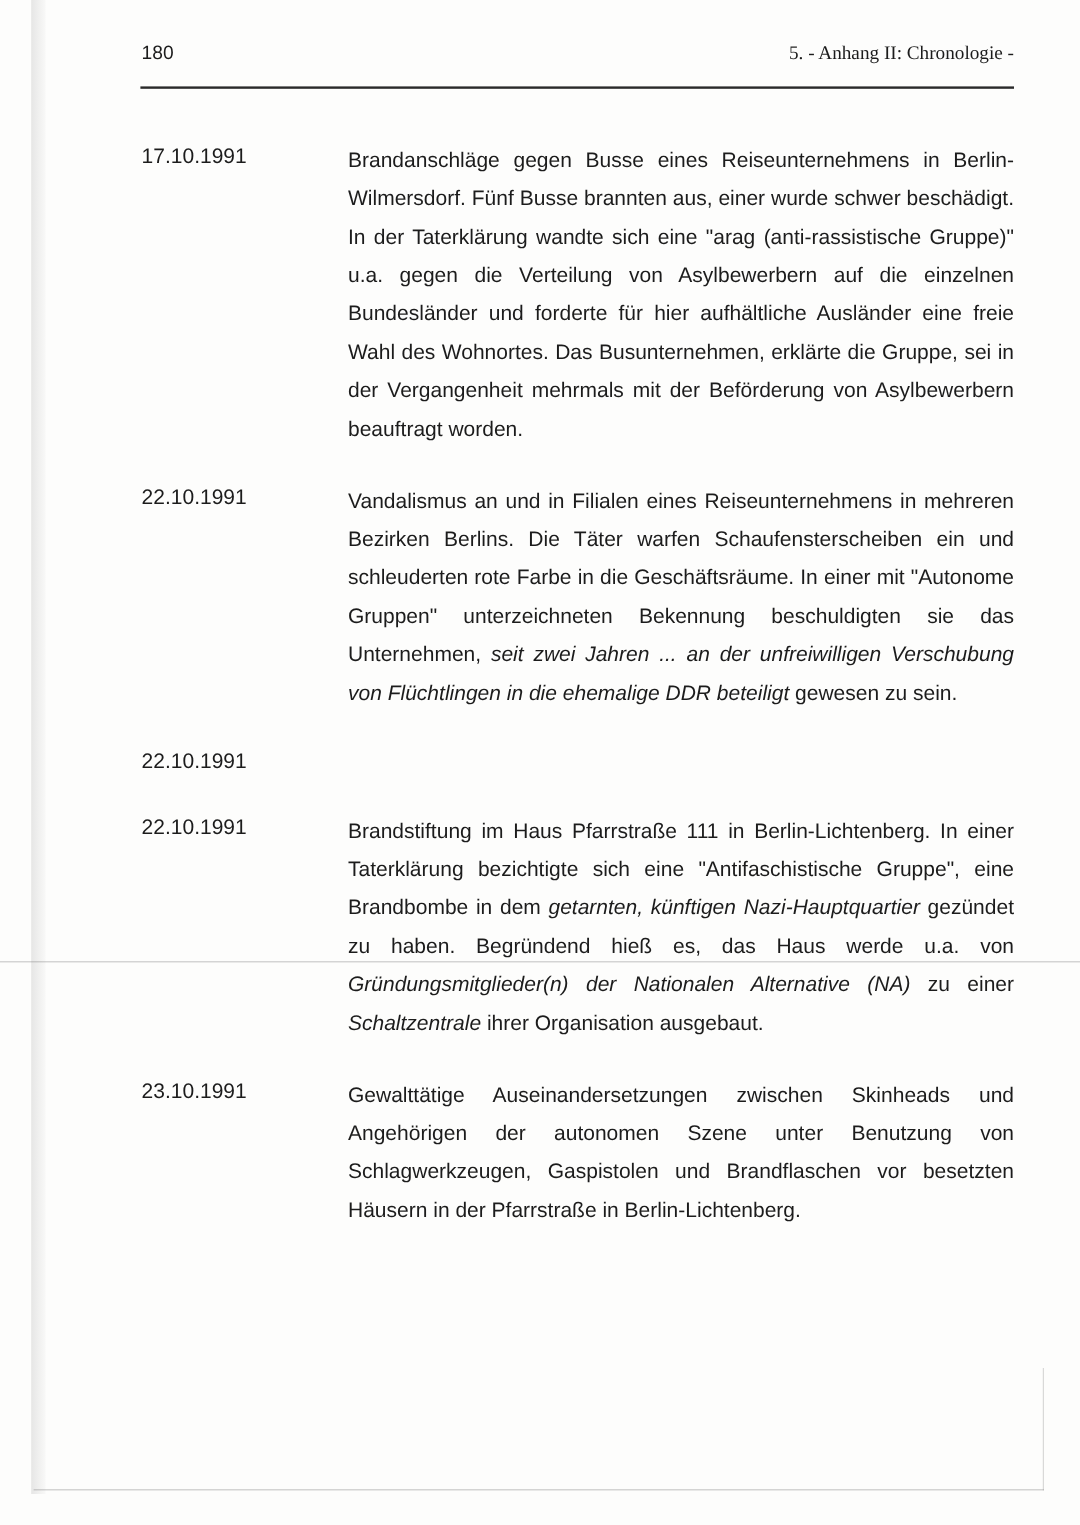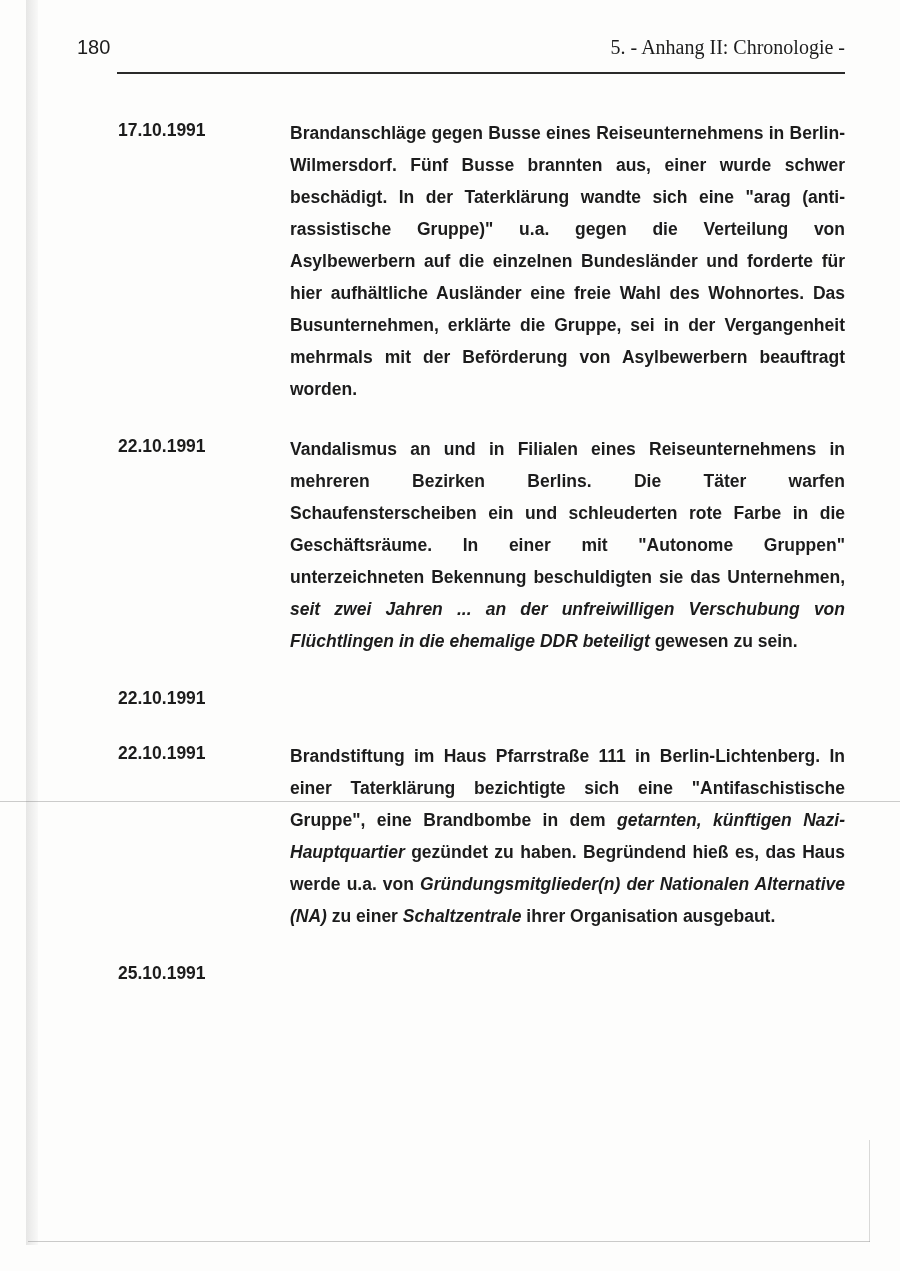--- a/index.html
+++ b/index.html
@@ -49,23 +49,23 @@
     left: 869px;
     top: 1140px;
     width: 1px;
     height: 102px;
     background: rgba(150,150,150,0.35);
     pointer-events: none;
   }
   
   .header {
     position: relative;
-    margin: 36px 55px 0 77px;
+    margin: 36px 55px 0 118px;
     height: 24px;
-    font-size: 20px;
+    font-size: 16px;
   }
   .page-num {
     position: absolute;
     left: 0;
     top: 0;
   }
   .header-title {
     position: absolute;
     left: 0;
     right: 0;
@@ -75,21 +75,20 @@
   }
   .rule {
     margin: 12px 55px 0 117px;
     border-top: 2px solid #2a2a2a;
     height: 0;
   }
   
   .entries {
     margin: 43px 55px 0 118px;
     font-size: 17.5px;
-    font-weight: bold;
   }
   .entry {
     display: flex;
     margin-bottom: 28px;
   }
   .entry-date {
     width: 172px;
     flex-shrink: 0;
     line-height: 26.5px;
   }
@@ -134,17 +133,18 @@
   <section class="entry">
     <div class="entry-date">22.10.1991</div>
   </section>
 
   <section class="entry">
     <div class="entry-date">22.10.1991</div>
     <p class="entry-text"><span>Brandstiftung im Haus Pfarrstraße 111 in Berlin-Lichtenberg. In einer Taterklärung bezichtigte sich eine "Antifaschistische Gruppe", eine Brandbombe in dem </span><em>getarnten, künftigen Nazi-Hauptquartier </em><span>gezündet zu haben. Begründend hieß es, das Haus werde u.a. von </span><em>Gründungsmitglieder(n) der Nationalen Alternative (NA) </em><span>zu einer </span><em>Schaltzentrale </em><span>ihrer Organisation ausgebaut.</span></p>
   </section>
 
   <section class="entry">
-    <div class="entry-date">25.10.1991</div>
+    <div class="entry-date">23.10.1991</div>
+    <p class="entry-text"><span>Gewalttätige Auseinandersetzungen zwischen Skinheads und Angehörigen der autonomen Szene unter Benutzung von Schlagwerkzeugen, Gaspistolen und Brandflaschen vor besetzten Häusern in der Pfarrstraße in Berlin-Lichtenberg.</span></p>
   </section>
 </main>
 
 </div>
 
 </body></html>

